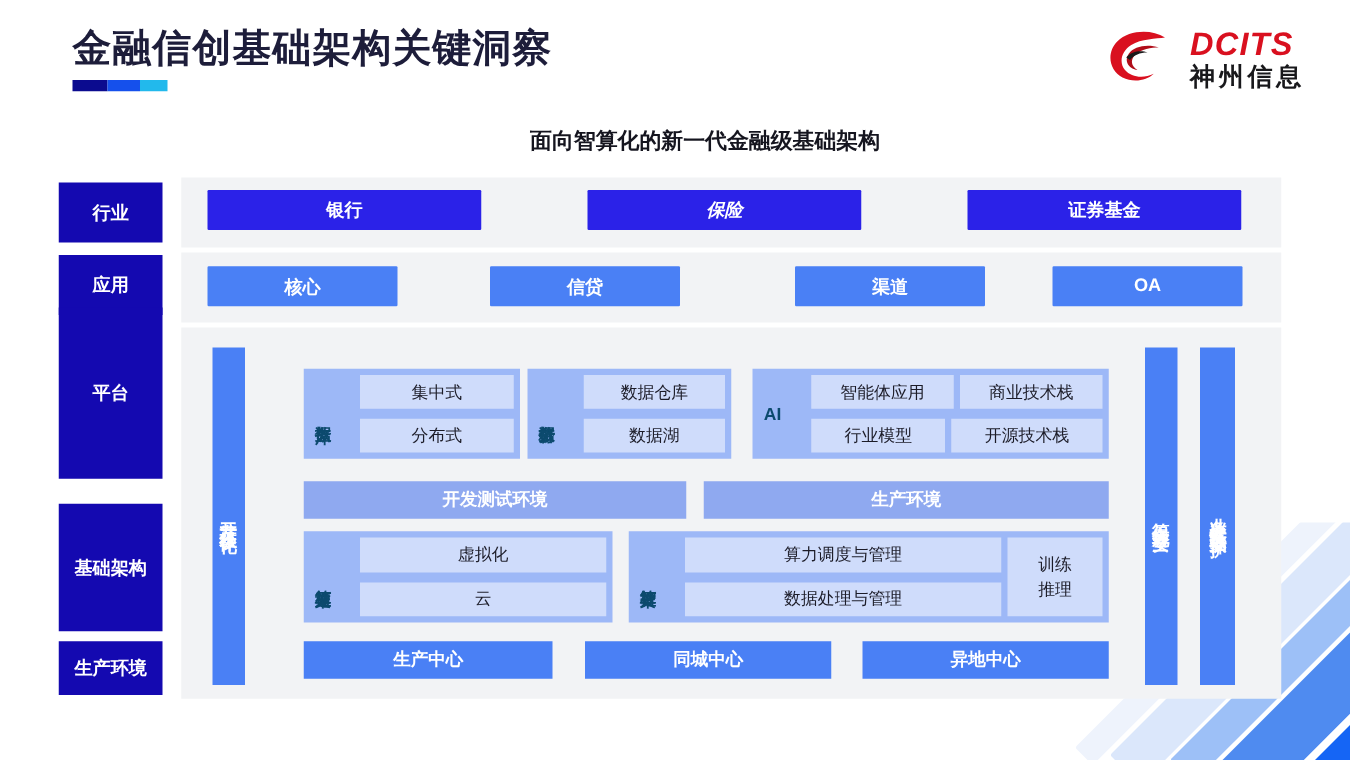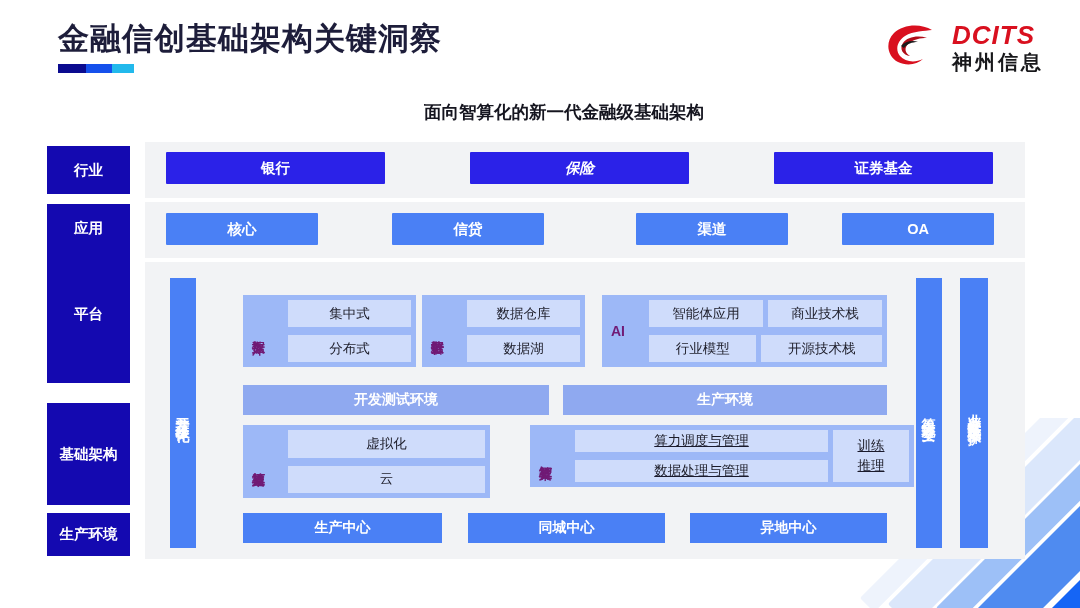--- a/index.html
+++ b/index.html
@@ -81,40 +81,40 @@
   .vbar { position: absolute; background: #4a80f5; color: #fff; font-weight: bold; font-size: 14px;
           display: flex; align-items: center; justify-content: center;
           writing-mode: vertical-rl; text-orientation: upright; letter-spacing: 2px; }
   .vbar-devops { left: 170px; top: 140px; width: 26px; height: 270px; }
   .vbar-sec    { left: 916px; top: 140px; width: 26px; height: 270px; }
   .vbar-bc     { left: 960px; top: 140px; width: 28px; height: 270px; font-size: 13.5px; }
 
   
   .grp { position: absolute; background: #9db8f7; display: flex; align-items: stretch;
          padding: 5px; gap: 5px; }
-  .grp-title { writing-mode: vertical-rl; text-orientation: upright; color: #701a75;
+  .grp-title { writing-mode: vertical-rl; text-orientation: upright; color: #0c4a6e;
                font-size: 13px; font-weight: bold; display: flex; align-items: center;
                justify-content: center; letter-spacing: 0px; flex: 0 0 auto; width: 20px; }
   .grp-title-h { writing-mode: horizontal-tb; width: auto; padding: 0 4px; font-size: 14px; font-weight: bold; }
   .grp-col { display: flex; flex-direction: column; gap: 8px; flex: 1 1 auto; padding-left: 15px; }
   .grp-row { display: flex; gap: 5px; flex: 1 1 auto; }
   .cell { background: #cfdcfb; color: #1c1c28; font-size: 13.5px; display: flex;
           align-items: center; justify-content: center; text-align: center; flex: 1 1 auto; }
 
   .grp-db   { left: 243px; top: 157px; width: 173px; height: 72px; }
   .grp-da   { left: 422px; top: 157px; width: 163px; height: 72px; }
   .grp-ai   { left: 602px; top: 157px; width: 285px; height: 72px; }
 
   .env { position: absolute; top: 247px; height: 30px; background: #8fa9f0; color: #fff;
          font-weight: bold; font-size: 14px; display: flex; align-items: center; justify-content: center; }
   .env-dev  { left: 243px; width: 306px; }
   .env-prod { left: 563px; width: 324px; }
 
   .grp-gc   { left: 243px; top: 287px; width: 247px; height: 73px; }
-  .grp-ic   { left: 530px; top: 287px; width: 384px; height: 62px; text-decoration: underline; }
+  .grp-ic   { left: 503px; top: 287px; width: 384px; height: 73px; }
   .cell-ti  { width: 76px; flex: 0 0 76px; flex-direction: column; line-height: 1.45; }
 
   .dc { position: absolute; top: 375px; height: 30px; background: #4a80f5; color: #fff;
         font-weight: bold; font-size: 14px; display: flex; align-items: center; justify-content: center; }
   .dc-1 { left: 243px; width: 199px; }
   .dc-2 { left: 468px; width: 197px; }
   .dc-3 { left: 690px; width: 197px; }
 </style>
 </head>
 <body>

